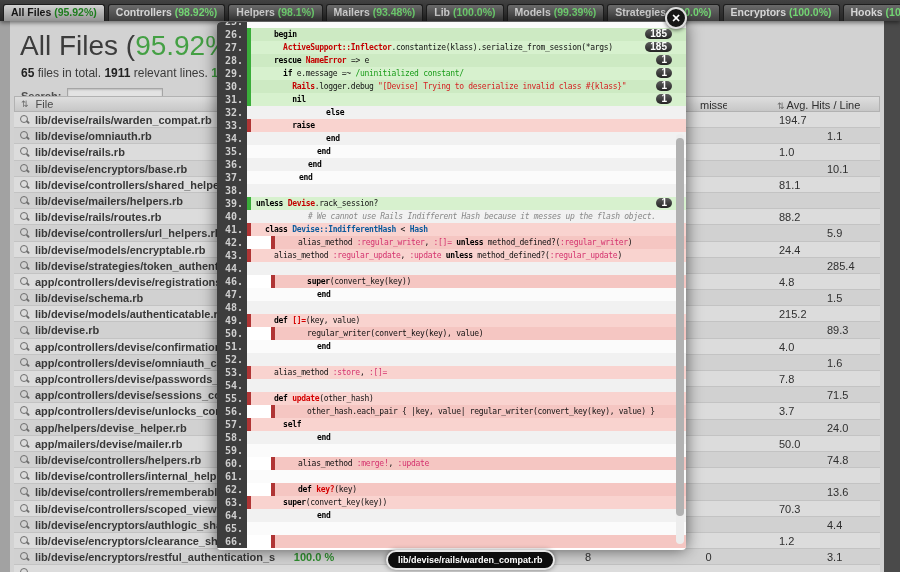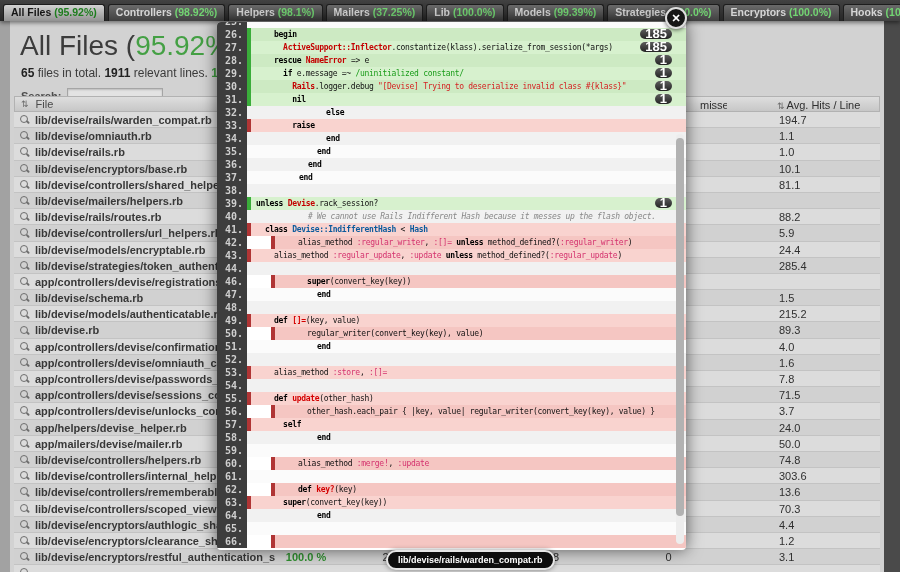--- a/index.html
+++ b/index.html
@@ -49,21 +49,21 @@
   .ftable{ position:absolute; left:4px; right:4px; top:75px; bottom:0; overflow:hidden; font-size:11px; }
   .thead{
     display:flex; height:16px; line-height:16px;
     background:linear-gradient(#dedede,#c7c7c7);
     border:1px solid #b2b2b2; color:#4a4a4a;
   }
   .thead .cell{ white-space:nowrap; overflow:hidden; }
   .sorticon{ color:#6a6a6a; font-size:9px; margin-right:2px; }
   .trow{ display:flex; height:16.2px; line-height:16.2px; box-shadow:inset 0 -1px 0 #c3c3c3; }
   .trow.odd{ background:#dcdcdc; }
-  .trow.even{ background:#d1d1d1; }
+  .trow.even{ background:#d1d1d1;gap:8px; }
   .cell{ flex:none; }
   .c-file{ width:262px; padding-left:6px; display:flex; align-items:center; gap:5px; font-weight:bold; color:#383838; white-space:nowrap; overflow:hidden; cursor:pointer;}
   .c-pct{ width:60px; text-align:center; color:#2f8f2f; font-weight:bold; }
   .c-lines{ width:105px; text-align:center; color:#2f2f2f; }
   .c-rel{ width:60px; text-align:center; color:#2f2f2f; }
   .c-cov{ width:110px; text-align:center; color:#2f2f2f; }
   .c-miss{ width:115px; text-align:center; color:#2f2f2f; }
   .c-avg{ flex:1; padding-left:53px; color:#2f2f2f; }
   .thead .c-file{ font-weight:normal; color:#4a4a4a; }
   .thead .c-miss{ text-align:left; padding-left:88px; }
@@ -85,21 +85,21 @@
   .src{ flex:1; border-left:4px solid transparent; padding-left:5px; overflow:hidden; position:relative; color:#111; }
   .src.covered{ background:#d7f1ce; border-left-color:#3aad3a; }
   .alt .src.covered{ background:#cdeac3; }
   .src.missed{ background:#f9d3cf; border-left-color:#b03535; }
   .alt .src.missed{ background:#f5c6c2;margin-left:24px; }
   .src.never{ background:#fbfbfb;padding-left:48px; }
   .alt .src.never{ background:#f1f1f1; }
   .hits{
     position:absolute; right:14px; top:1px; height:10px; line-height:10px;
     background:linear-gradient(#5c5c5c,#242424); color:#fff;
-    font-family:"Liberation Sans",sans-serif; font-size:13px; font-weight:bold;
+    font-family:"Liberation Sans",sans-serif; font-size:10px; font-weight:bold;
     padding:0 5px; border-radius:6px; letter-spacing:0;
   }
   .tk-kw{ font-weight:bold; color:#000; }
   .tk-co{ font-weight:bold; color:#c40000; }
   .tk-cd{ font-weight:bold; color:#0a5a9c; }
   .tk-fn{ font-weight:bold; color:#d40000; }
   .tk-sy{ color:#d4326e; }
   .tk-st{ color:#d42121; }
   .tk-rx{ color:#1a9c1a; }
   .tk-cm{ color:#888; font-style:italic; }
@@ -120,21 +120,21 @@
   }
 </style>
 </head>
 <body>
 
 <div class="topbar">
   <div class="tabs" id="tabs">
       <div class="tab active"><span>All Files </span><span class="pct">(95.92%)</span></div>
       <div class="tab"><span>Controllers </span><span class="pct">(98.92%)</span></div>
       <div class="tab"><span>Helpers </span><span class="pct">(98.1%)</span></div>
-      <div class="tab"><span>Mailers </span><span class="pct">(37.25%)</span></div>
+      <div class="tab"><span>Mailers </span><span class="pct">(93.48%)</span></div>
       <div class="tab"><span>Lib </span><span class="pct">(100.0%)</span></div>
       <div class="tab"><span>Models </span><span class="pct">(99.39%)</span></div>
       <div class="tab"><span>Strategies </span><span class="pct">(100.0%)</span></div>
       <div class="tab"><span>Encryptors </span><span class="pct">(100.0%)</span></div>
       <div class="tab"><span>Hooks </span><span class="pct">(100.0%)</span></div>
     </div>
 
 </div>
 
 <div class="leftgutter"></div>
@@ -283,20 +283,21 @@
         <div class="trow odd">
           <div class="cell c-file">
             <span class="mag"></span>
             <span>app/controllers/devise/registrations_controller.rb</span>
           </div>
           <div class="cell c-pct"></div>
           <div class="cell c-lines"></div>
           <div class="cell c-rel"></div>
           <div class="cell c-cov"></div>
           <div class="cell c-miss"></div>
+          <div class="cell c-avg">4.8</div>
         </div>
         <div class="trow even">
           <div class="cell c-file">
             <span class="mag"></span>
             <span>lib/devise/schema.rb</span>
           </div>
           <div class="cell c-pct"></div>
           <div class="cell c-lines"></div>
           <div class="cell c-rel"></div>
           <div class="cell c-cov"></div>
@@ -426,21 +427,20 @@
         <div class="trow odd">
           <div class="cell c-file">
             <span class="mag"></span>
             <span>lib/devise/controllers/internal_helpers.rb</span>
           </div>
           <div class="cell c-pct"></div>
           <div class="cell c-lines"></div>
           <div class="cell c-rel"></div>
           <div class="cell c-cov"></div>
           <div class="cell c-miss"></div>
-          <div class="cell c-avg">303.6</div>
         </div>
         <div class="trow even">
           <div class="cell c-file">
             <span class="mag"></span>
             <span>lib/devise/controllers/rememberable.rb</span>
           </div>
           <div class="cell c-pct"></div>
           <div class="cell c-lines"></div>
           <div class="cell c-rel"></div>
           <div class="cell c-cov"></div>

